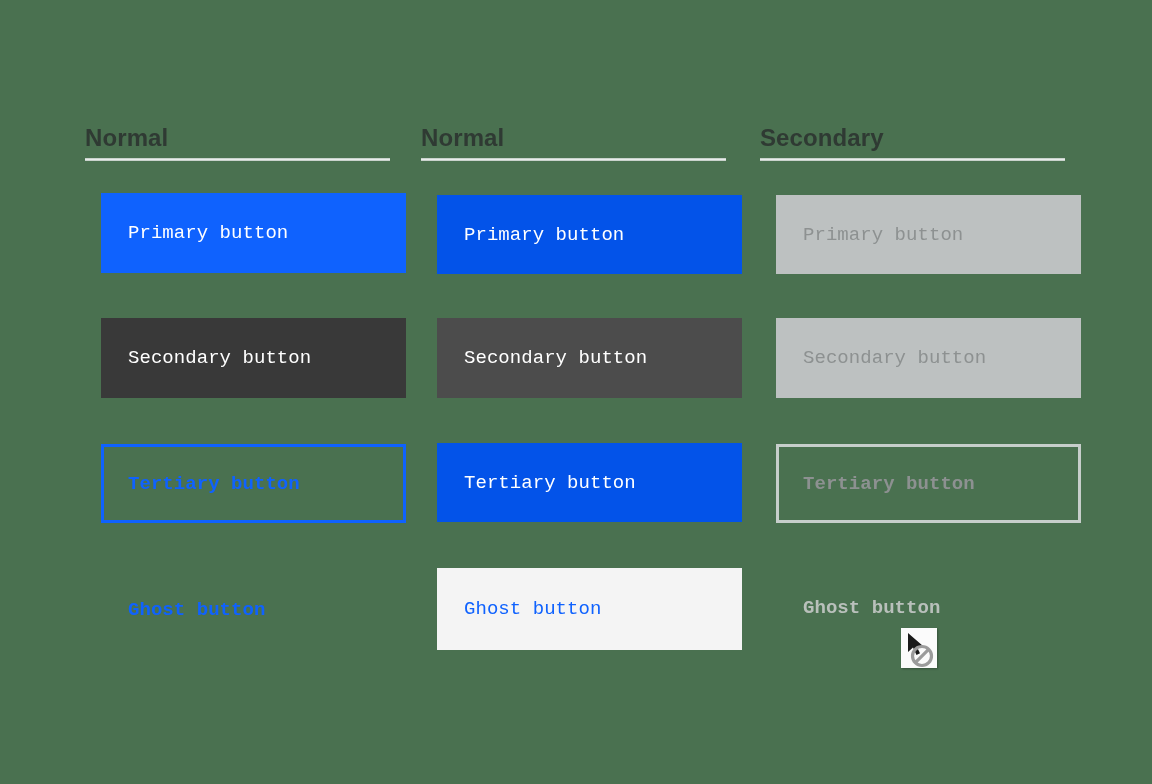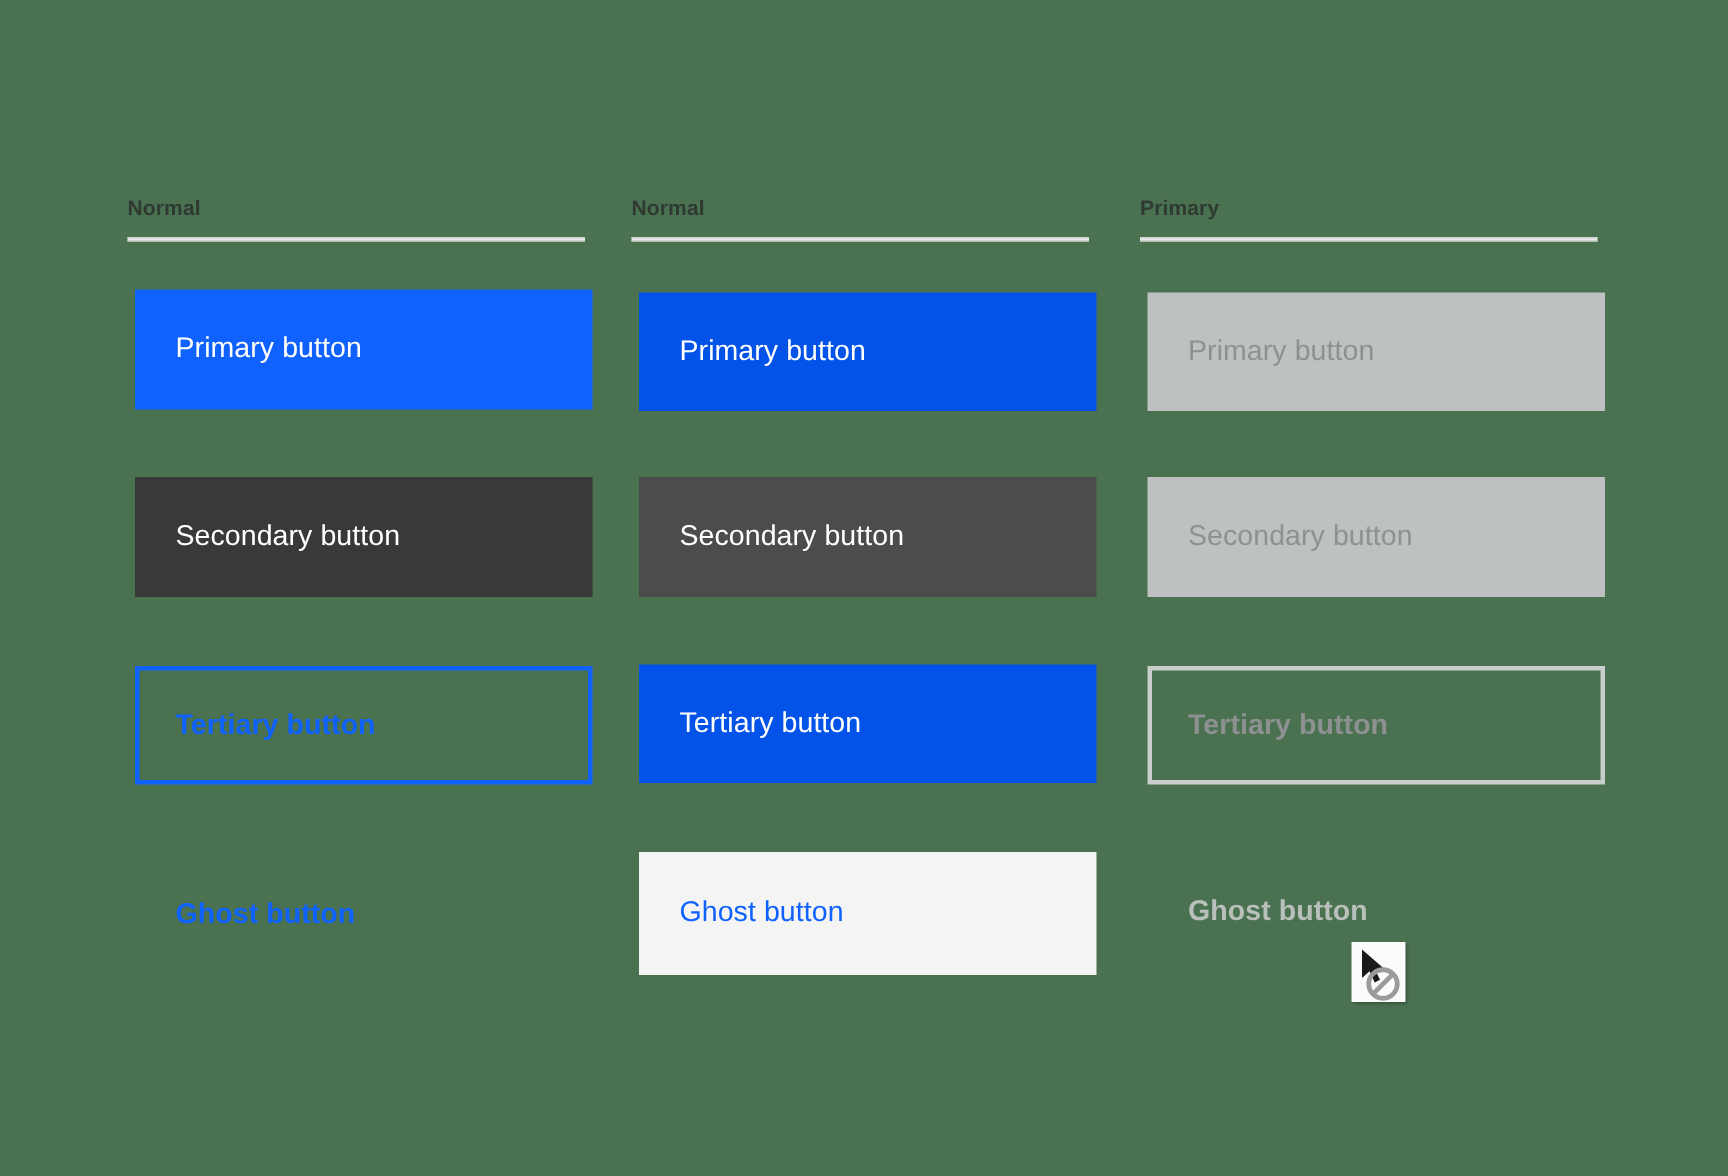--- a/index.html
+++ b/index.html
@@ -30,21 +30,21 @@
   }
   .col-normal   { left: 85px;  }
   .col-hover    { left: 421px; }
   .col-disabled { left: 760px; }
 
   .col-header {
     position: absolute;
     top: 126px;
     left: 0;
     width: 305px;
-    font-size: 14px;
+    font-size: 24px;
     font-weight: 700;
     color: #2f3a33;
     letter-spacing: 0.1px;
     line-height: 24px;
     white-space: nowrap;
   }
   .col-rule {
     position: absolute;
     top: 158px;
     left: 0;
@@ -52,33 +52,33 @@
     height: 3px;
     background: #e8ecea;
     border-top: 1px solid #c9d2cc;
     border-bottom: 1px solid #c9d2cc;
     box-sizing: border-box;
   }
 
   
   .btn {
     position: absolute;
-    left: 5px;
+    left: 16px;
     width: 305px;
     box-sizing: border-box;
     display: flex;
     align-items: center;
     font-size: 19px;
     line-height: 22px;
     letter-spacing: 0.05px;
     padding-left: 27px;
     white-space: nowrap;
     border: none;
     background: transparent;
-    font-family: Liberation Sans, sans-serif;
+    font-family: Liberation Mono, monospace;
     text-align: left;
   }
 
   
   .row-primary-normal   { top: 193px; height: 80px; }
   .row-primary-hover    { top: 195px; height: 79px; }
   .row-primary-disabled { top: 195px; height: 79px; }
 
   .row-secondary-normal   { top: 318px; height: 80px; }
   .row-secondary-hover     { top: 318px; height: 80px; }
@@ -194,21 +194,21 @@
     <button class="btn row-primary-hover v-primary-hover">Primary button</button>
 
     <button class="btn row-secondary-hover v-secondary-hover">Secondary button</button>
 
     <button class="btn row-tertiary-hover v-tertiary-hover">Tertiary button</button>
 
     <button class="btn row-ghost-hover v-ghost-hover">Ghost button</button>
   </div>
 
   <div class="column col-disabled">
-    <div class="col-header">Primary</div>
+    <div class="col-header">Secondary</div>
     <div class="col-rule"></div>
 
     <button class="btn row-primary-disabled v-primary-disabled">Primary button</button>
 
     <button class="btn row-secondary-disabled v-secondary-disabled">Secondary button</button>
 
     <button class="btn row-tertiary-disabled v-tertiary-disabled">Tertiary button</button>
 
     <button class="btn row-ghost-disabled v-ghost-disabled">Ghost button</button>
   </div>

